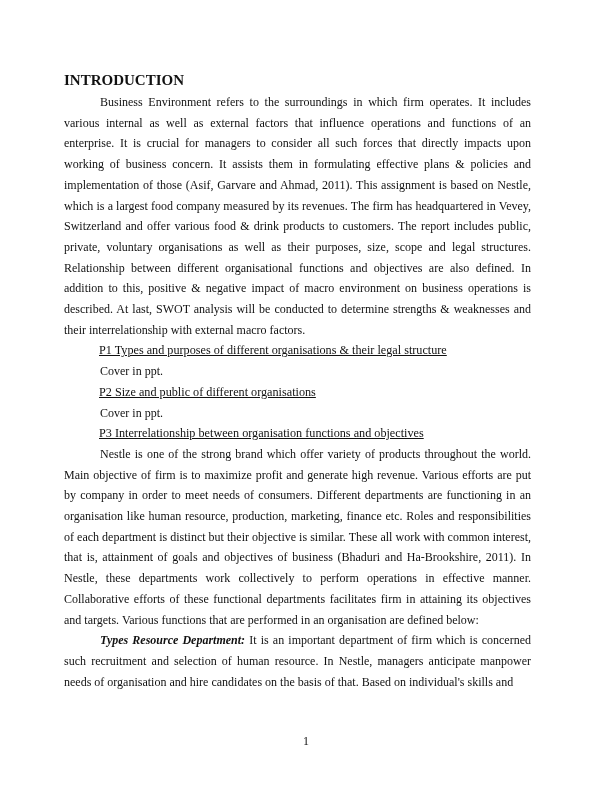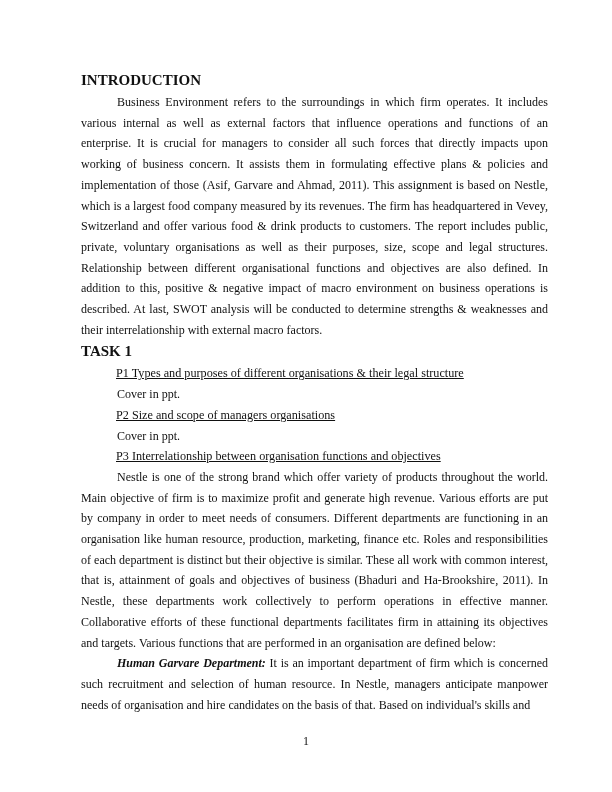--- a/index.html
+++ b/index.html
@@ -1,43 +1,42 @@
 <!DOCTYPE html>
 <html><head>
 <meta charset="utf-8">
 <style>
   html, body { margin: 0; padding: 0; background: #ffffff; }
   body { width: 612px; height: 792px; position: relative; overflow: hidden;
          font-family: "Liberation Serif", serif; color: #111; }
-  .page { position: absolute; left: 81px; top: 70px; width: 467px; }
+  .page { position: absolute; left: 64px; top: 70px; width: 467px; }
   h1, h2 { font-family: "Liberation Serif", serif; font-weight: bold; margin: 0; }
   h1 { font-size: 15px; line-height: 20px; height: 22px; }
   h2 { font-size: 15px; line-height: 20px; height: 22px; margin-top: 1px; }
   p { margin: 0; font-size: 12px; line-height: 20.7px; text-align: justify; }
   p.indent { text-indent: 36px; }
   p.cover { text-indent: 36px; }
   .sub { font-size: 12.2px; line-height: 20.7px; text-decoration: underline; margin-left: 35px; }
   .bi { font-weight: bold; font-style: italic; }
   .page-number { position: absolute; left: 0; width: 612px; top: 734px; text-align: center;
                  font-size: 12px; }
 </style>
 </head>
 <body>
 
 <div class="page">
   <h1>INTRODUCTION</h1>
   <p class="indent">Business Environment refers to the surroundings in which firm operates. It includes various internal as well as external factors that influence operations and functions of an enterprise. It is crucial for managers to consider all such forces that directly impacts upon working of business concern. It assists them in formulating effective plans &amp; policies and implementation of those (Asif, Garvare and Ahmad, 2011). This assignment is based on Nestle, which is a largest food company measured by its revenues. The firm has headquartered in Vevey, Switzerland and offer various food &amp; drink products to customers. The report includes public, private, voluntary organisations as well as their purposes, size, scope and legal structures. Relationship between different organisational functions and objectives are also defined. In addition to this, positive &amp; negative impact of macro environment on business operations is described. At last, SWOT analysis will be conducted to determine strengths &amp; weaknesses and their interrelationship with external macro factors.</p>
 
-  <h2>TASK 1</h2>
 
   <div class="sub">P1 Types and purposes of different organisations &amp; their legal structure</div>
   <p class="cover">Cover in ppt.</p>
 
-  <div class="sub">P2 Size and scope of managers organisations</div>
+  <div class="sub">P2 Size and public of different organisations</div>
   <p class="cover">Cover in ppt.</p>
 
   <div class="sub">P3 Interrelationship between organisation functions and objectives</div>
   <p class="indent">Nestle is one of the strong brand which offer variety of products throughout the world. Main objective of firm is to maximize profit and generate high revenue. Various efforts are put by company in order to meet needs of consumers. Different departments are functioning in an organisation like human resource, production, marketing, finance etc. Roles and responsibilities of each department is distinct but their objective is similar. These all work with common interest, that is, attainment of goals and objectives of business (Bhaduri and Ha-Brookshire, 2011). In Nestle, these departments work collectively to perform operations in effective manner. Collaborative efforts of these functional departments facilitates firm in attaining its objectives and targets. Various functions that are performed in an organisation are defined below:</p>
 
-  <p class="indent"><span class="bi">Human Garvare Department:</span><span> It is an important department of firm which is concerned such recruitment and selection of human resource. In Nestle, managers anticipate manpower needs of organisation and hire candidates on the basis of that. Based on individual's skills and</span></p>
+  <p class="indent"><span class="bi">Types Resource Department:</span><span> It is an important department of firm which is concerned such recruitment and selection of human resource. In Nestle, managers anticipate manpower needs of organisation and hire candidates on the basis of that. Based on individual's skills and</span></p>
 </div>
 
 <div class="page-number">1</div>
 
 </body></html>

